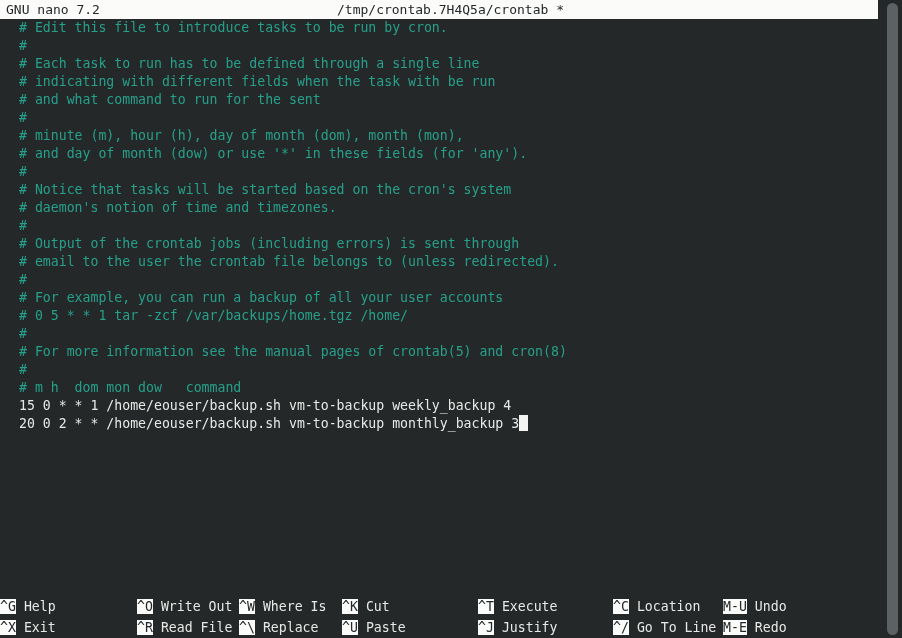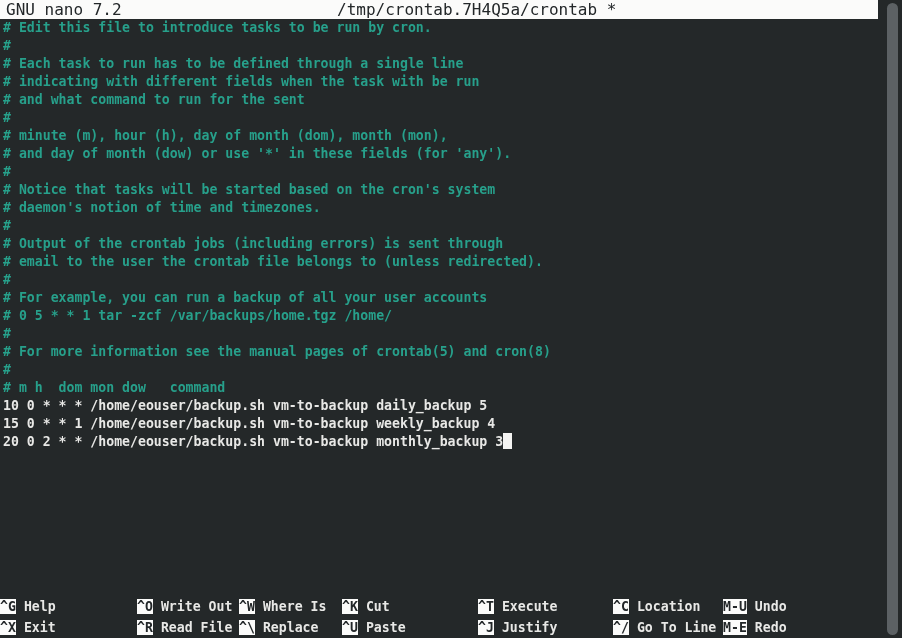--- a/index.html
+++ b/index.html
@@ -23,21 +23,21 @@
 
   
   #title-bar {
     position: absolute;
     top: 0;
     left: 0;
     width: 878px;
     height: 19px;
     background: #fbfbfa;
     color: #232729;
-    font-size: 16px;
+    font-size: 13px;
     line-height: 19px;
     white-space: pre;
   }
   #title-bar .tb-version {
     position: absolute;
     left: 6px;
     top: 0;
   }
   #title-bar .tb-filename {
     position: absolute;
@@ -52,25 +52,24 @@
     left: 0;
     width: 880px;
     height: 570px;
     background: #242829;
     font-size: 13.2px;
   }
   .editor-line {
     position: relative;
     height: 18px;
     line-height: 18px;
-    padding-left: 3px;
+    padding-left: 19px;
     white-space: pre;
     font-size: 13.2px;
     letter-spacing: 0px;
-    font-weight: bold;
   }
   .line-comment {
     color: #27a08b;
   }
   .line-entry {
     color: #e8e8e6;
   }
   .cursor-block {
     display: inline-block;
     width: 8.45px;
@@ -98,21 +97,20 @@
   #help-row-1 { top: 0px; }
   #help-row-2 { top: 21px; }
 
   .help-item {
     position: absolute;
     top: 0;
     height: 21px;
     line-height: 21px;
     white-space: pre;
     font-size: 13.2px;
-    font-weight: bold;
   }
   .help-key {
     background: #fbfbfa;
     color: #232729;
     padding: 0 0px;
   }
   .help-label {
     color: #e8e8e6;
     margin-left: 8px;
   }
@@ -161,21 +159,20 @@
       <div class="editor-line line-comment"><span>#</span></div>
       <div class="editor-line line-comment"><span># Output of the crontab jobs (including errors) is sent through</span></div>
       <div class="editor-line line-comment"><span># email to the user the crontab file belongs to (unless redirected).</span></div>
       <div class="editor-line line-comment"><span>#</span></div>
       <div class="editor-line line-comment"><span># For example, you can run a backup of all your user accounts</span></div>
       <div class="editor-line line-comment"><span># 0 5 * * 1 tar -zcf /var/backups/home.tgz /home/</span></div>
       <div class="editor-line line-comment"><span>#</span></div>
       <div class="editor-line line-comment"><span># For more information see the manual pages of crontab(5) and cron(8)</span></div>
       <div class="editor-line line-comment"><span>#</span></div>
       <div class="editor-line line-comment"><span># m h  dom mon dow   command</span></div>
-      <div class="editor-line line-entry"><span>10 0 * * * /home/eouser/backup.sh vm-to-backup daily_backup 5</span></div>
       <div class="editor-line line-entry"><span>15 0 * * 1 /home/eouser/backup.sh vm-to-backup weekly_backup 4</span></div>
       <div class="editor-line line-entry"><span>20 0 2 * * /home/eouser/backup.sh vm-to-backup monthly_backup 3</span><span class="cursor-block"></span></div>
     </div>
 
   <div id="help-bar">
     <div class="help-row" id="help-row-1"><div class="help-item" style="left: 0px;"><span class="help-key">^G</span><span class="help-label">Help</span></div><div class="help-item" style="left: 137px;"><span class="help-key">^O</span><span class="help-label">Write Out</span></div><div class="help-item" style="left: 239px;"><span class="help-key">^W</span><span class="help-label">Where Is</span></div><div class="help-item" style="left: 342px;"><span class="help-key">^K</span><span class="help-label">Cut</span></div><div class="help-item" style="left: 478px;"><span class="help-key">^T</span><span class="help-label">Execute</span></div><div class="help-item" style="left: 613px;"><span class="help-key">^C</span><span class="help-label">Location</span></div><div class="help-item" style="left: 723px;"><span class="help-key">M-U</span><span class="help-label">Undo</span></div></div>
     <div class="help-row" id="help-row-2"><div class="help-item" style="left: 0px;"><span class="help-key">^X</span><span class="help-label">Exit</span></div><div class="help-item" style="left: 137px;"><span class="help-key">^R</span><span class="help-label">Read File</span></div><div class="help-item" style="left: 239px;"><span class="help-key">^\</span><span class="help-label">Replace</span></div><div class="help-item" style="left: 342px;"><span class="help-key">^U</span><span class="help-label">Paste</span></div><div class="help-item" style="left: 478px;"><span class="help-key">^J</span><span class="help-label">Justify</span></div><div class="help-item" style="left: 613px;"><span class="help-key">^/</span><span class="help-label">Go To Line</span></div><div class="help-item" style="left: 723px;"><span class="help-key">M-E</span><span class="help-label">Redo</span></div></div>
   </div>
 
   <div id="scrollbar-track">

